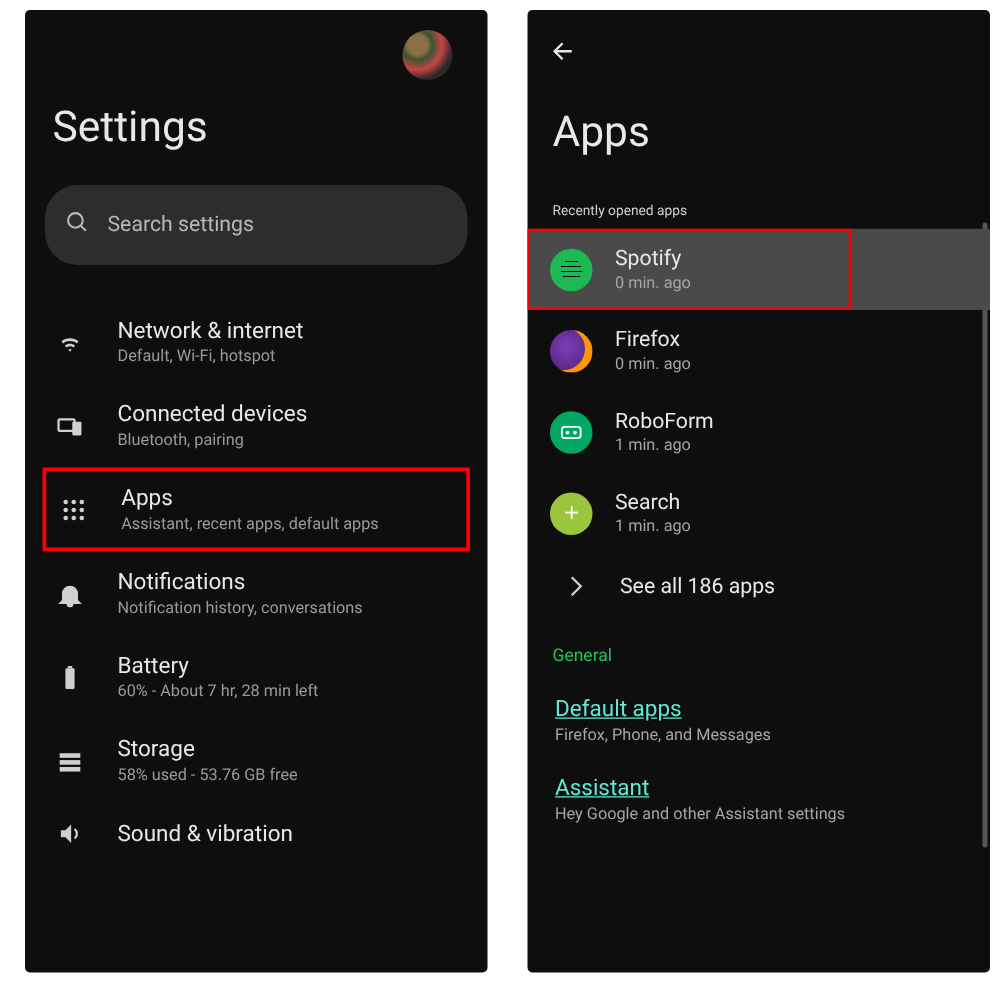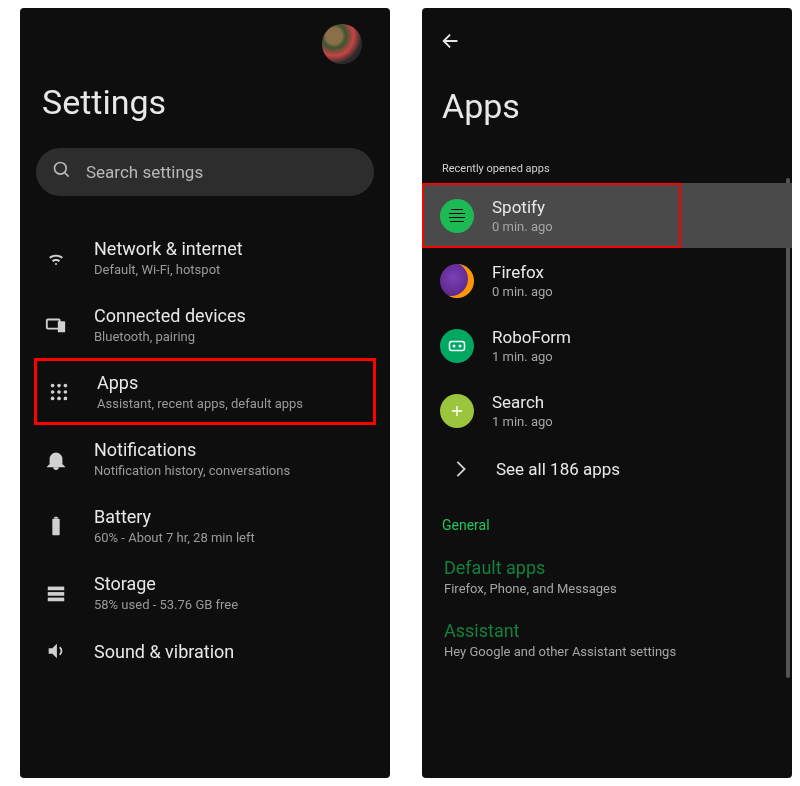--- a/index.html
+++ b/index.html
@@ -40,21 +40,21 @@
     .page-title {
       font-size: 34px;
       font-weight: 400;
       padding: 0 22px 26px;
       color: #e8e8e8;
     }
     .search-pill {
       margin: 0 16px 28px;
       background: #2d2d2d;
       border-radius: 26px;
-      height: 48px;
+      height: 64px;
       display: flex;
       align-items: center;
       padding: 0 16px;
       gap: 14px;
     }
     .search-icon svg { width: 20px; height: 20px; }
     .search-placeholder { color: #b8b8b8; font-size: 17px; }
     .settings-list { padding: 0 6px; }
     .settings-item {
       display: flex;
@@ -149,21 +149,21 @@
     .see-all .chev svg { width: 12px; height: 18px; stroke: #d0d0d0; }
     .see-all-text { font-size: 17px; color: #e8e8e8; }
     .general-label {
       font-size: 14px;
       color: #22c55e;
       padding: 22px 20px 14px;
     }
     .general-item {
       padding: 10px 22px 14px;
     }
-    .gen-title { font-size: 18px; color: #15803d; }
+    .gen-title { font-size: 18px; color: #5eead4; text-decoration: underline; }
     .gen-sub { font-size: 13px; color: #a5a5a5; margin-top: 3px; }
     .scroll-indicator {
       position: absolute;
       right: 2px;
       top: 170px;
       width: 4px;
       height: 500px;
       background: #555;
       border-radius: 2px;
     }

